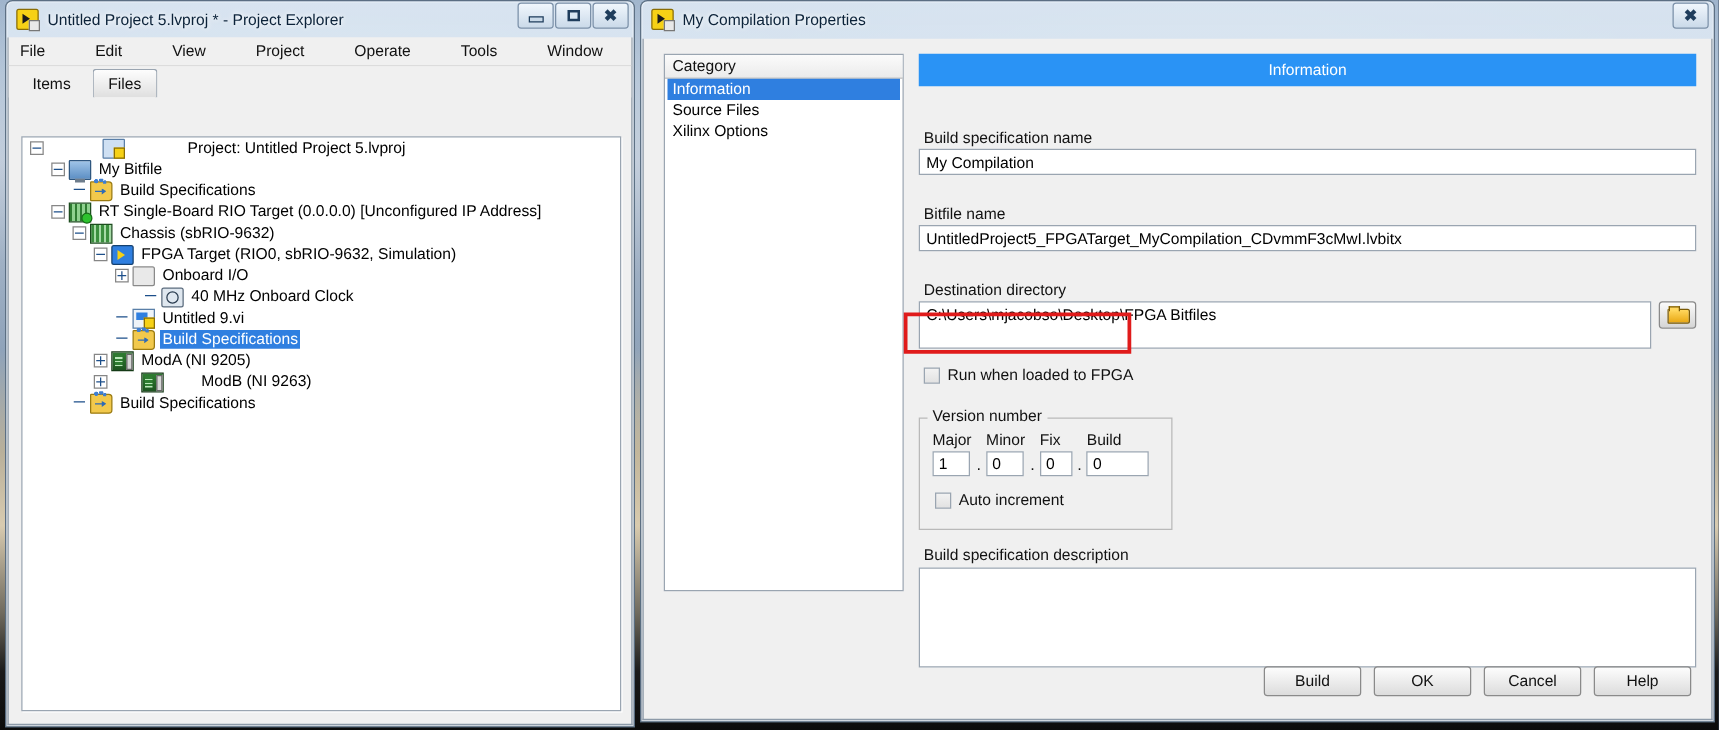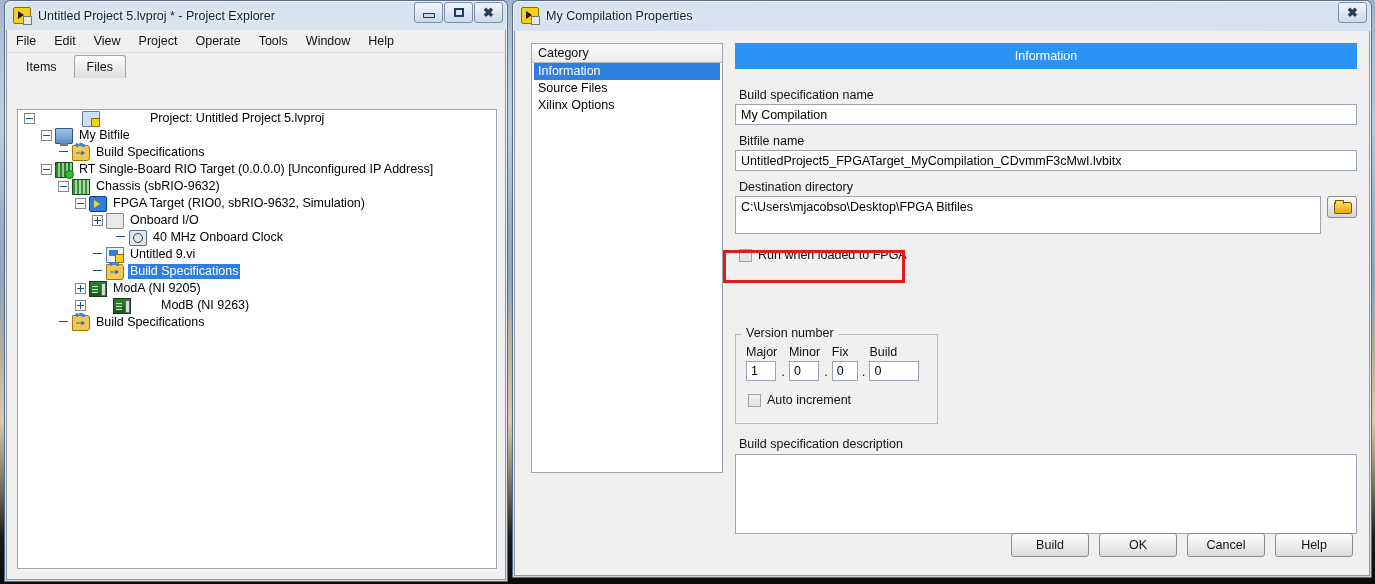--- a/index.html
+++ b/index.html
@@ -102,20 +102,21 @@
     border: 1px solid #8d9aa8;
     border-top: none;
     box-sizing: border-box;
   }
   .menubar {
     height: 22px;
     display: flex; align-items: center;
     padding-left: 9px;
     background: #f0f0f0;
     border-bottom: 1px solid #dcdcdc;
+    gap: 22px;
   }
   .menu-item {
     font-size: 12.5px; color: #111;
     padding: 2px 9px 2px 0px;
     margin-right: 9px;
     white-space: nowrap;
   }
   .tabstrip {
     height: 25px;
     display: flex; align-items: flex-end;
@@ -236,21 +237,21 @@
 
   .info-bar {
     position: absolute; left: 210px; top: 4px; right: 4px; height: 26px;
     background: #2a93f5;
     display: flex; align-items: center; justify-content: center;
     color: #fff; font-size: 12.5px;
     box-sizing: border-box;
   }
 
   .field-area { position: absolute; left: 210px; top: 40px; right: 4px; }
-  .flabel { font-size: 12.5px; color: #111; margin: 9px 0 2px 4px; }
+  .flabel { font-size: 12.5px; color: #111; margin: 24px 0 2px 4px; }
   .finput {
     background: #fff; border: 1px solid #9aa5b1;
     font-size: 12.5px; color: #000;
     padding: 2px 5px; box-sizing: border-box;
     height: 21px; line-height: 16px;
     white-space: nowrap; overflow: hidden;
   }
   .dir-row { display: flex; align-items: flex-start; gap: 6px; }
   .dir-input { flex: 1 1 auto; height: 38px; }
   .browse-btn {

